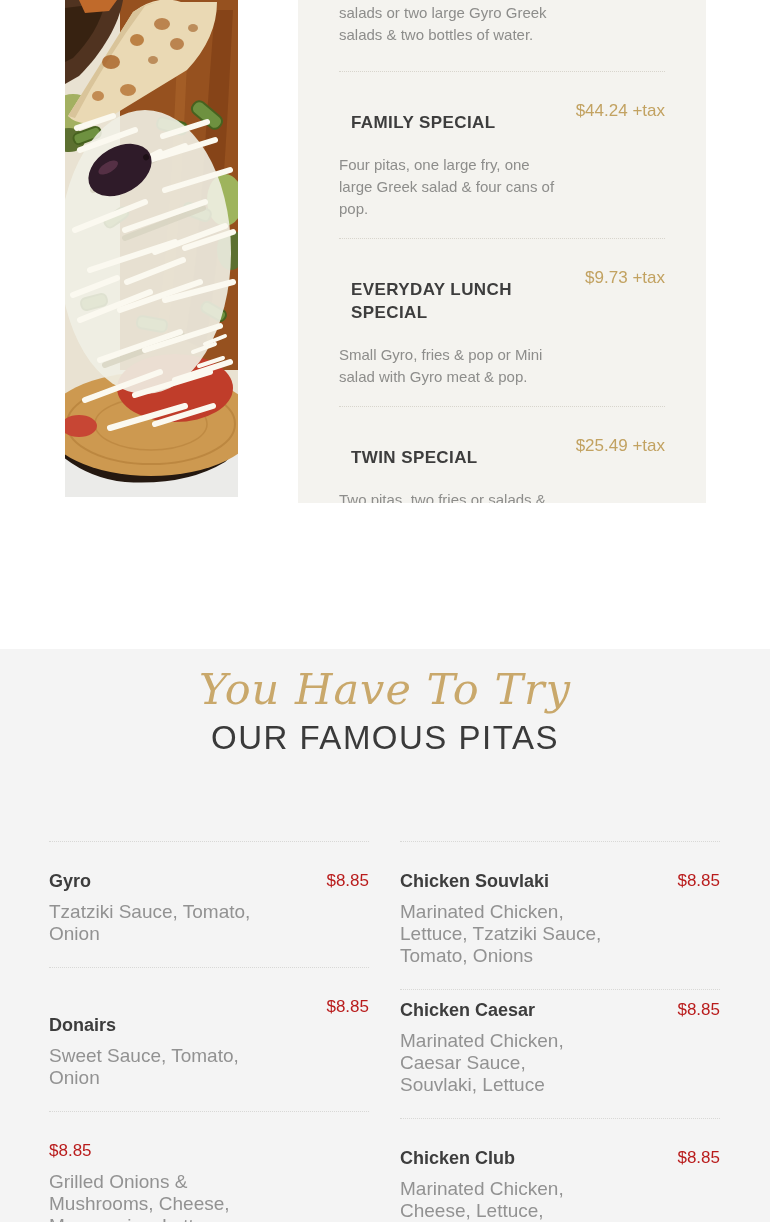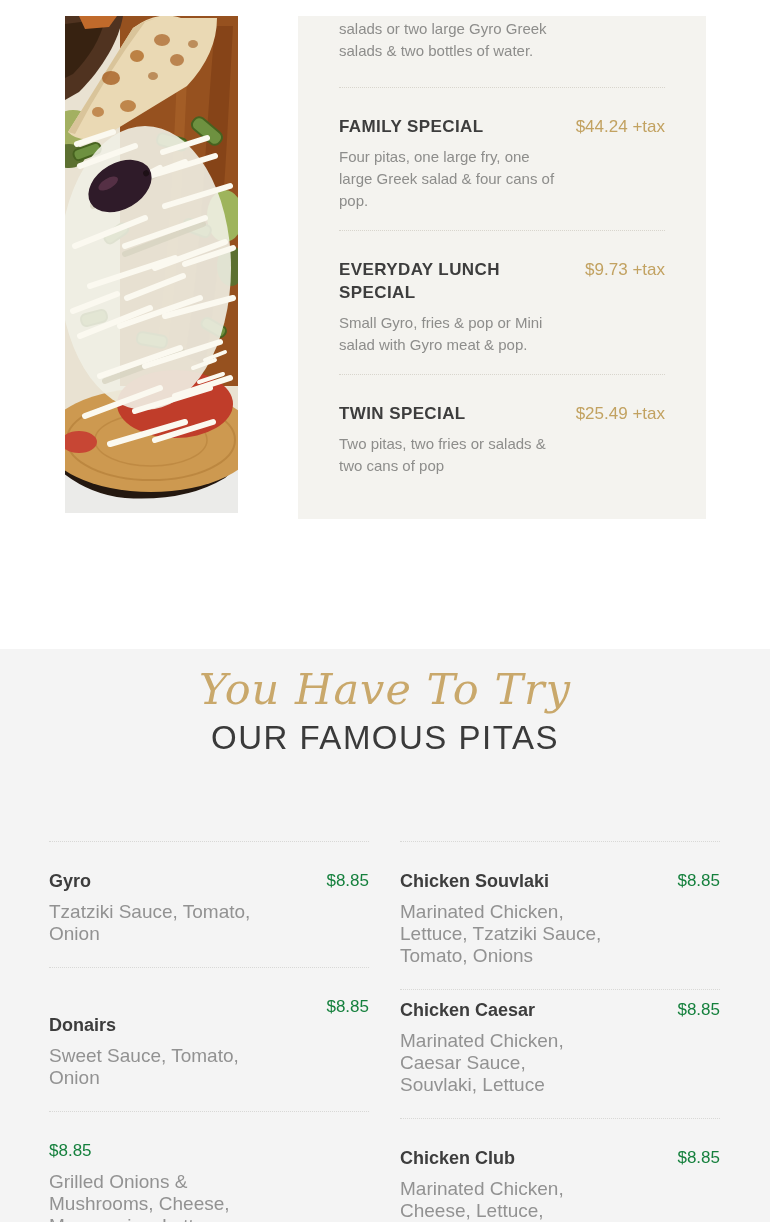--- a/index.html
+++ b/index.html
@@ -6,41 +6,41 @@
   html, body { margin: 0; padding: 0; }
   body {
     width: 770px; height: 1222px;
     background: #ffffff;
     font-family: "Liberation Sans", sans-serif;
     position: relative;
     overflow: hidden;
   }
 
   
-  .hero { position: absolute; top: 16px; left: 0; width: 770px; height: 649px; }
+  .hero { position: absolute; top: 0; left: 0; width: 770px; height: 649px; }
 
   .photo {
     position: absolute; left: 65px; top: 0;
     width: 173px; height: 497px;
     margin: 0; overflow: hidden;
   }
   .photo svg { display: block; }
 
   .panel {
     position: absolute; left: 298px; top: 0;
     width: 408px; height: 503px;
     background: #f4f3ef;
     padding: 0 41px;
     overflow: hidden;
   }
   .sp-partial { padding: 2px 0 25px; }
   .sp-item { border-top: 1px dotted #d8d5cd; padding: 27px 0 18px; }
   .sp-row { display: flex; justify-content: space-between; align-items: flex-start; gap: 12px; }
   .sp-name {
-    margin: 0; font-size: 17px; font-weight: bold; letter-spacing: 0.4px;
+    margin: 12px; font-size: 17px; font-weight: bold; letter-spacing: 0.4px;
     color: #3d3d3d; line-height: 23px; max-width: 210px;
   }
   .sp-price { font-size: 17px; color: #c2a261; white-space: nowrap; line-height: 23px; }
   .sp-desc {
     margin: 8px 0 0; font-size: 15px; line-height: 22px;
     color: #8d8d8b; max-width: 222px;
   }
   .sp-partial .sp-desc { margin-top: 0; }
 
   
@@ -64,21 +64,21 @@
   .pitas-menu {
     width: 672px; margin: 83px auto 0;
     display: flex; gap: 31px; text-align: left;
   }
   .menu-col { width: 320px; flex: 0 0 320px; }
   .pt-item { border-top: 1px dotted #d8d8d6; padding: 27px 0 22px; }
   .pt-item.tight-top { padding-top: 8px; }
   .pt-row { display: flex; justify-content: space-between; align-items: flex-start; gap: 12px; }
   .pt-name { margin: 0; font-size: 18px; font-weight: bold; color: #3d3d3d; line-height: 24px; }
   .donairs-offset .pt-name { margin-top: 18px; }
-  .pt-price { font-size: 17px; color: #15803d; line-height: 24px; white-space: nowrap; }
+  .pt-price { font-size: 17px; color: #b91c1c; line-height: 24px; white-space: nowrap; }
   .pt-desc { margin: 8px 0 0; font-size: 19px; line-height: 22px; color: #929292; max-width: 208px; }
   .trailing-divider { border-top: 1px dotted #d8d8d6; height: 2px; }
 </style>
 </head>
 <body>
 
 <div class="hero">
 
   <figure class="photo">
     <svg width="173" height="497" viewBox="0 0 173 497" xmlns="http://www.w3.org/2000/svg">

